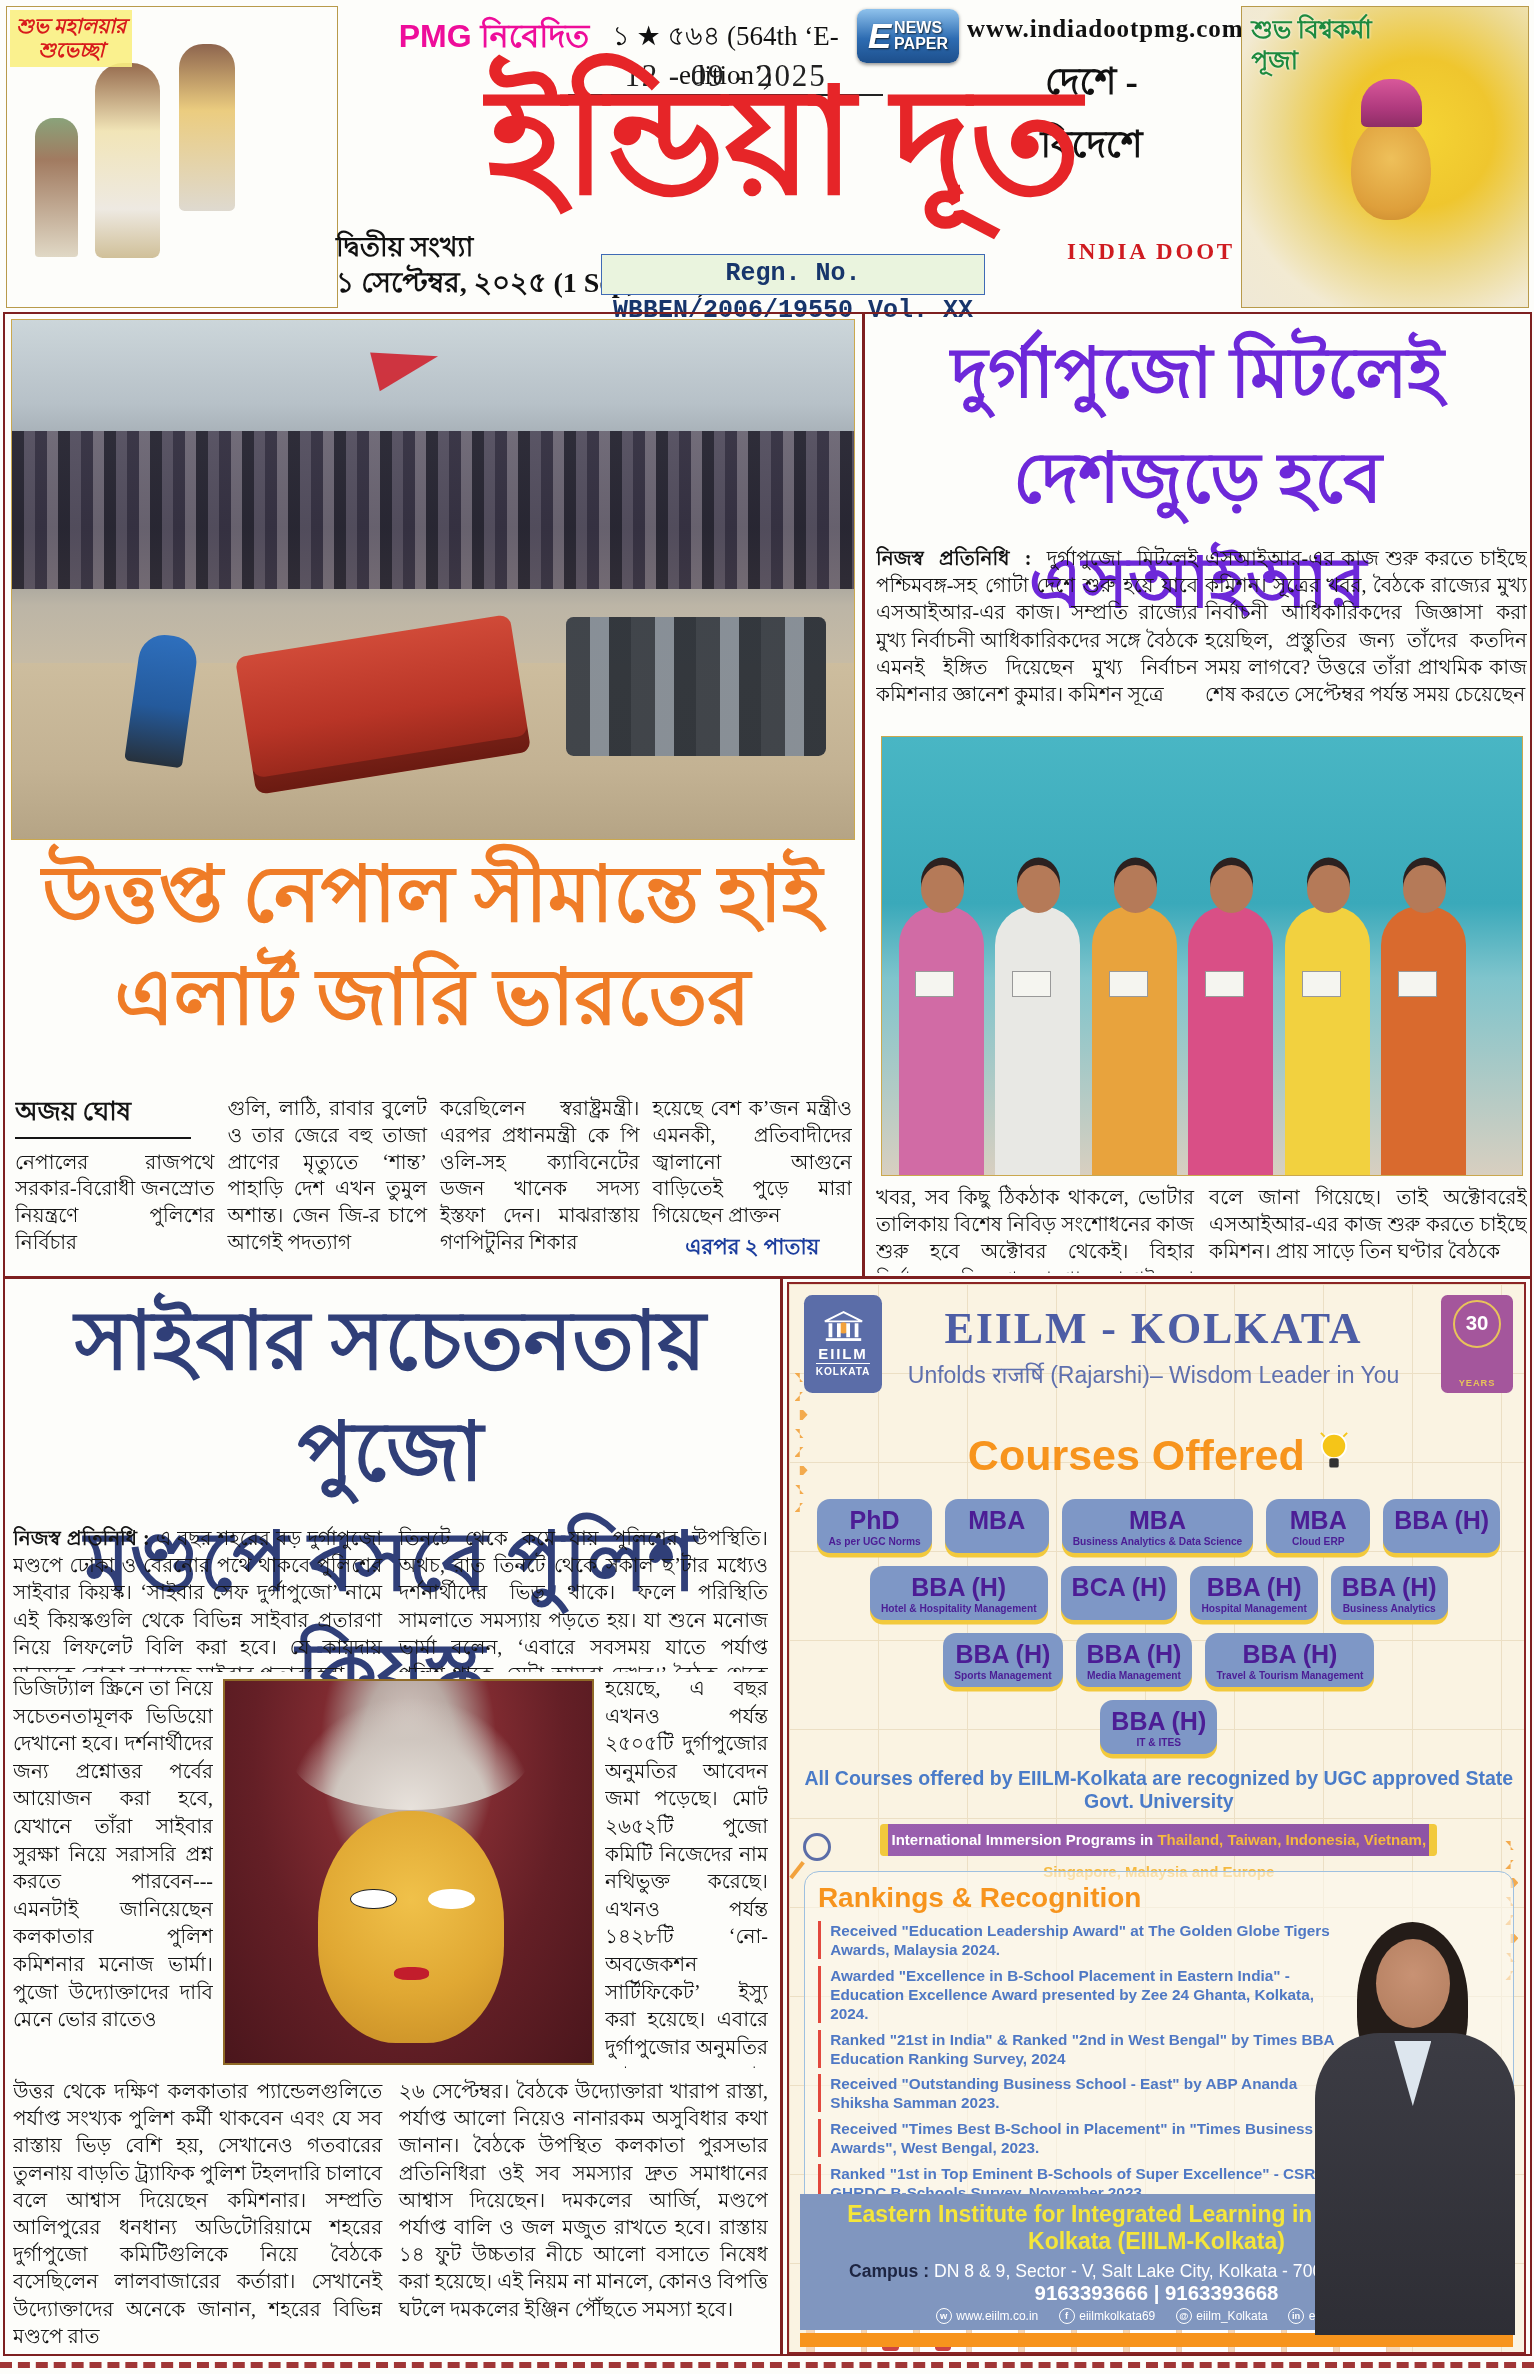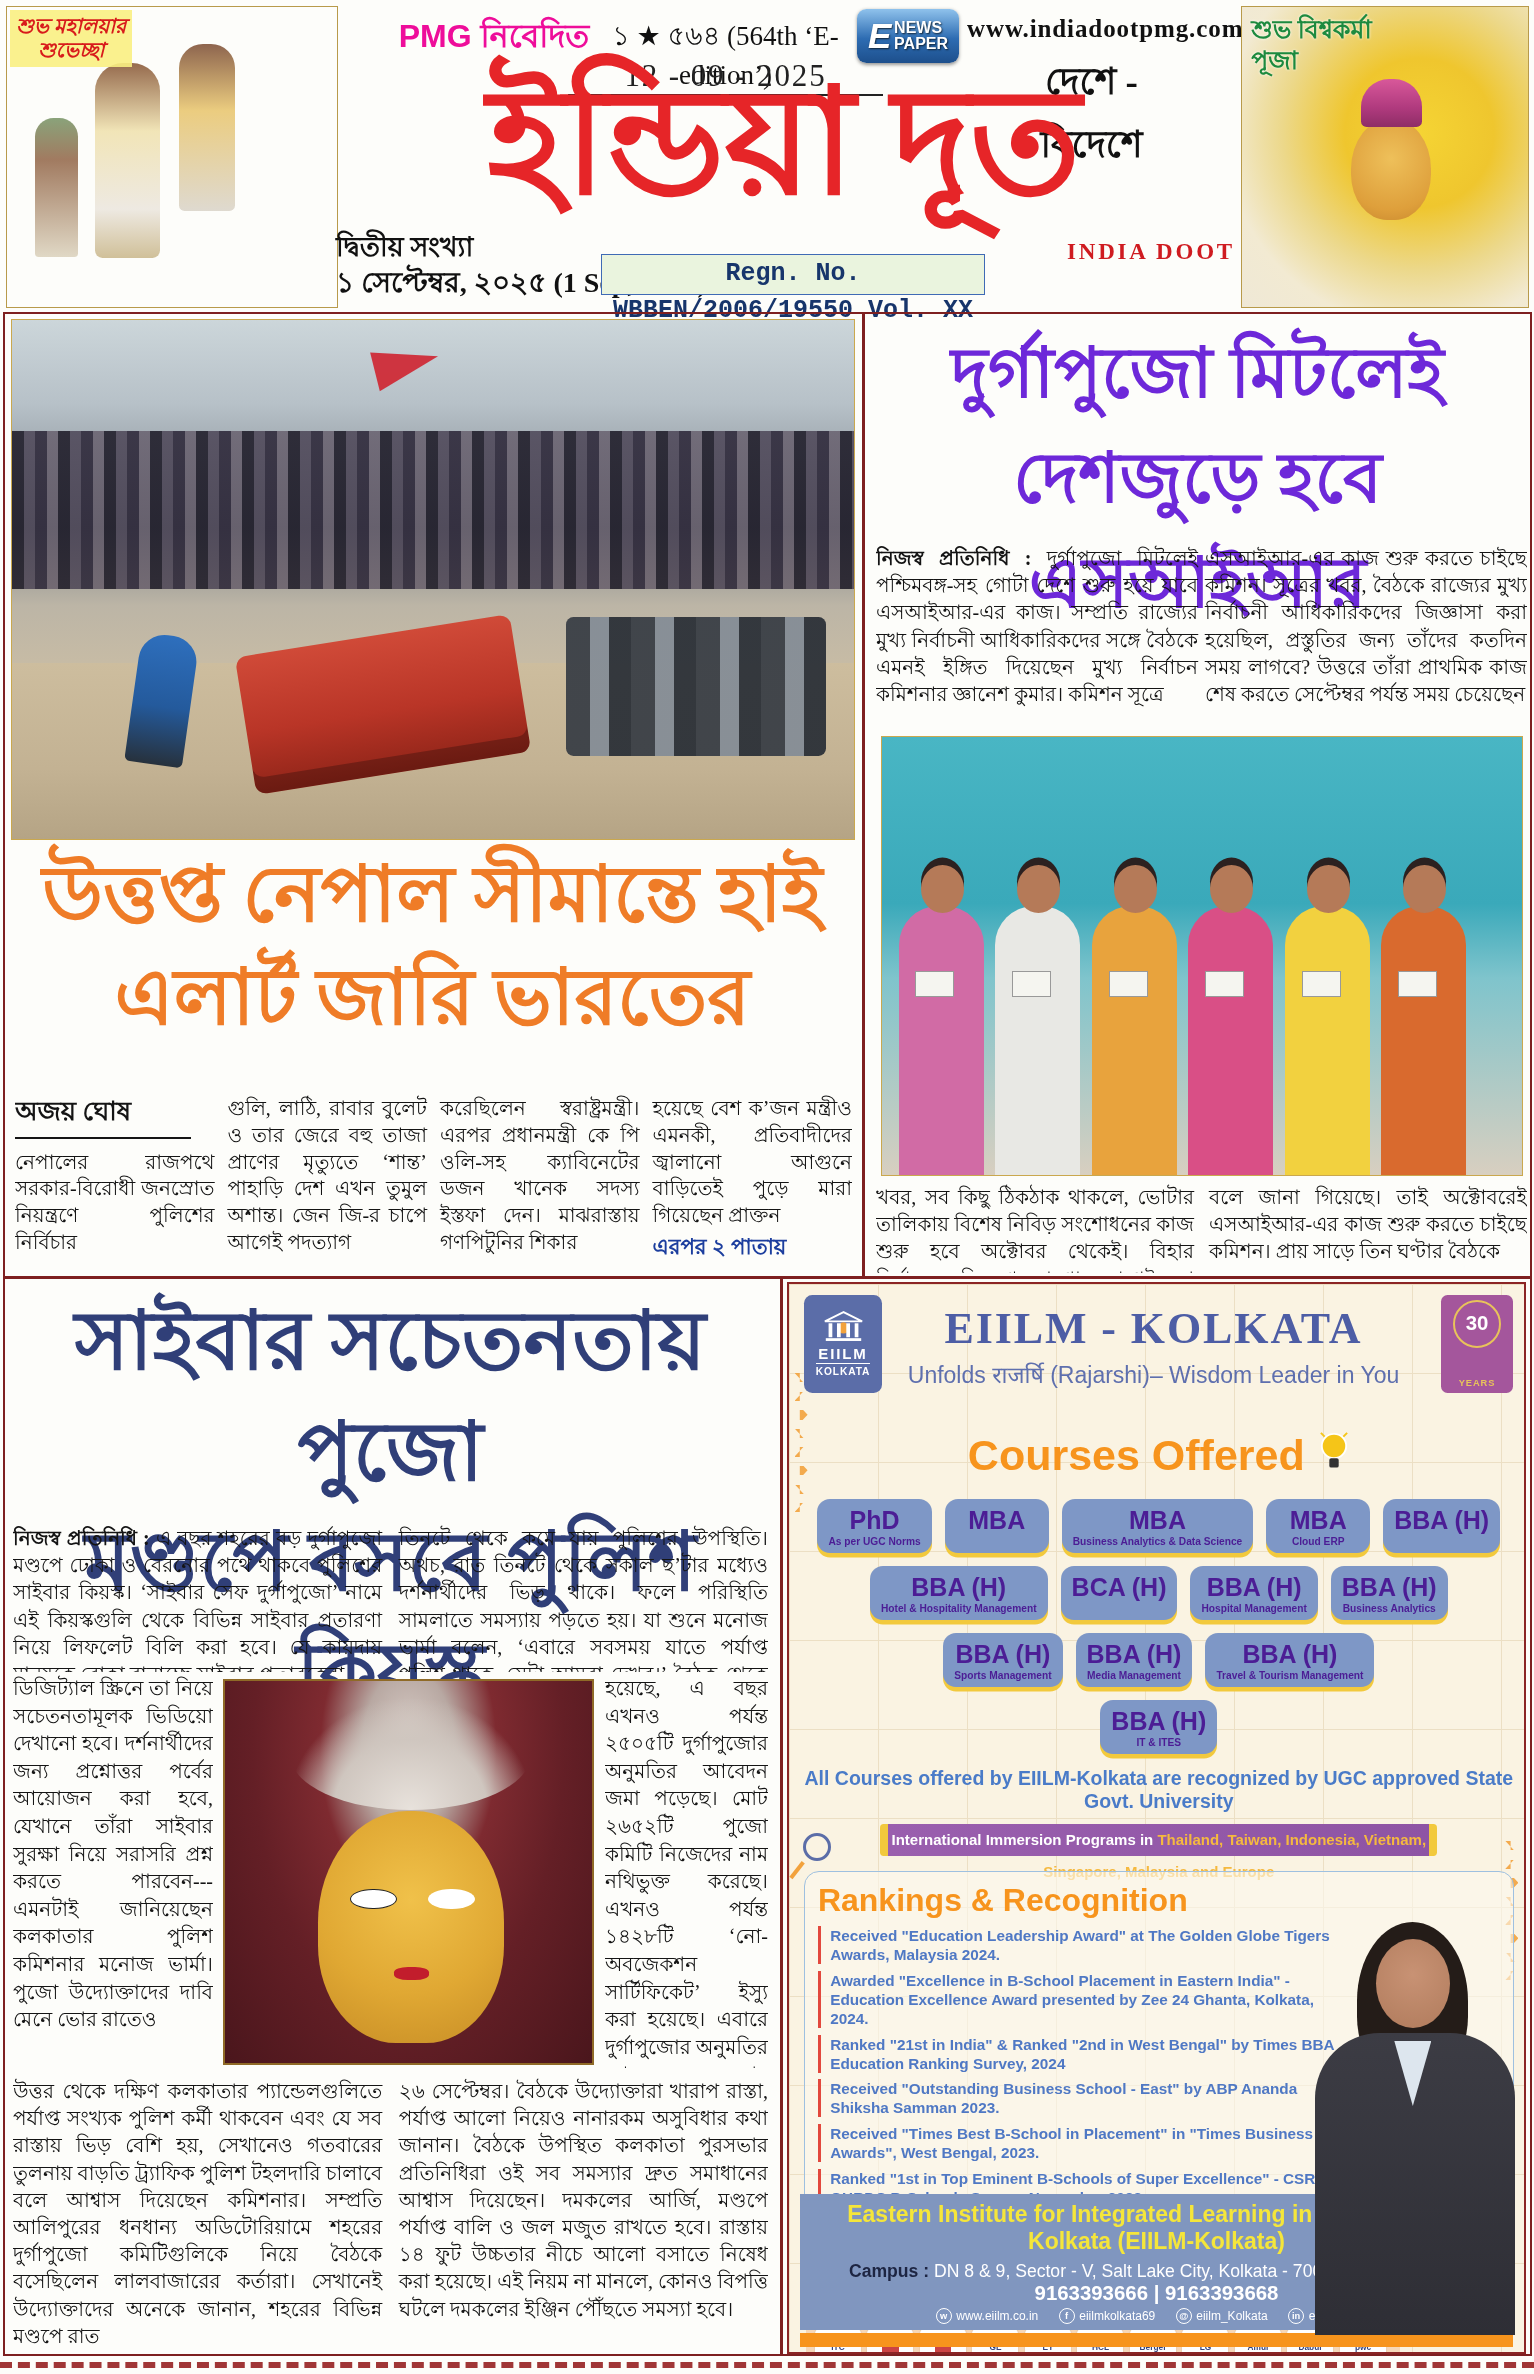--- a/index.html
+++ b/index.html
@@ -50,21 +50,21 @@
   .n-dumpster { position:absolute; left:232px; bottom:65px; width:278px; height:139px; background:linear-gradient(180deg,#d04a38 0%,#b93527 55%,#8f2418 100%); border-radius:11px; transform:rotate(-9deg); box-shadow:inset 0 -16.7px 0 rgba(0,0,0,.25); }
   .n-figure { position:absolute; left:121px; bottom:74px; width:58px; height:130px; background:linear-gradient(180deg,#2e6fbd 0%,#245a9c 55%,#27313c 100%); border-radius:26px 26px 5.6px 5.6px; transform:rotate(8deg); }
   .n-police { position:absolute; right:28px; bottom:83px; width:260px; height:139px;
     background:repeating-linear-gradient(90deg,#3a3f46 0 24px,#858d96 24px 43px,#2c3138 43px 65px); border-radius:7.4px; opacity:.95; }
   .n-flag { position:absolute; left:362px; top:24px; width:0; height:0; border-left:65px solid #cf2330; border-top:20.4px solid transparent; border-bottom:20.4px solid transparent; transform:rotate(-14deg); opacity:.9; }
   .nepal-headline { position:absolute; left:9.3px; top:844px; width:846px; text-align:center; color:#ef7c27; font-weight:bold; font-size:78px; line-height:1.32; }
   .nepal-cols { position:absolute; left:15px; top:1095px; width:837px; height:176px; display:flex; gap:13px; overflow:hidden; }
   .nepal-cols .ncol { flex:1; font-size:20px; line-height:1.34; text-align:justify; color:#141414; }
   .byline { font-weight:bold; font-size:26px; padding-bottom:7.4px; }
   .byline-rule { width:88%; border-bottom:2.8px solid #151515; margin-bottom:9.3px; }
-  .cont-link { display:block; text-align:left; color:#1c3e9e; font-weight:bold; font-size:21.3px; margin-top:3.7px; }
+  .cont-link { display:block; text-align:center; color:#1c3e9e; font-weight:bold; font-size:21.3px; margin-top:3.7px; }
 
   
   .sir-headline { position:absolute; left:868px; top:321px; width:659px; text-align:center; color:#6d28d9; font-weight:bold; font-size:70px; line-height:1.5; }
   .sir-body1 { position:absolute; left:876px; top:545px; width:651px; height:186px; display:flex; gap:7px; overflow:hidden; }
   .sir-body2 { position:absolute; left:876px; top:1184px; width:651px; height:89px; display:flex; gap:15px; overflow:hidden; }
   .sir-col { flex:1; font-size:20px; line-height:1.36; text-align:justify; color:#141414; }
   .voters-photo { position:absolute; left:881px; top:736px; width:642px; height:440px; border:1.9px solid #caa84e; overflow:hidden;
     background:linear-gradient(180deg,#49b6c4 0%,#3aa9ba 38%,#7fc4cc 55%,#d8cfc0 100%); }
   .v-person { position:absolute; bottom:-9.3px; width:85px; height:278px; border-radius:39px 39px 0 0; }
   .v-person::before { content:""; position:absolute; left:22px; top:-41px; width:43px; height:48px; border-radius:50%; background:#b57a58; box-shadow:0 -7.4px 0 0 #2c2120; }
@@ -106,21 +106,21 @@
   .courses-head { text-align:center; color:#f7941d; font-weight:bold; font-size:43px; margin-bottom:13px; position:relative; }
   .bulb { display:inline-block; vertical-align:middle; margin-left:13px; }
   .pill-row { display:flex; justify-content:center; gap:13px; margin-bottom:13px; }
   .pill { background:#7e97c6; color:#4c1d95; border-radius:13px; box-shadow:0 4.6px 0 #f2c93d; padding:7.4px 11px 5.6px; min-width:104px; text-align:center; }
   .pill-title { font-weight:bold; font-size:25px; line-height:1.05; }
   .pill-sub { font-weight:bold; font-size:10.2px; line-height:1.15; margin-top:2.8px; min-height:12px; }
   .recognized { text-align:center; color:#4a7bc8; font-weight:bold; font-size:19.5px; margin:3.7px 0 11px; }
   .imm-banner { margin:0 auto 15px; width:557px; height:32px; background:linear-gradient(90deg,#9a5fae 0%,#8e54a4 100%); border-left:8.3px solid #f2c93d; border-right:8.3px solid #f2c93d; border-radius:3.7px; text-align:center; line-height:32px; font-size:15px; font-weight:bold; color:#fff; }
   .imm-banner .places { color:#f5b93f; }
   .rankings-box { position:relative; border:1.9px solid #9ec0e0; border-radius:15px; padding:9.3px 13px 7.4px; margin:0 5.6px 11px; min-height:210px; background:rgba(252,248,238,.6); }
-  .rank-head { color:#f7941d; font-weight:bold; font-size:32px; margin-bottom:7.4px; }
+  .rank-head { color:#f7941d; font-weight:bold; font-size:28px; margin-bottom:7.4px; }
   .magnifier { position:absolute; left:-1.9px; top:-39px; width:28px; height:28px; border:3.7px solid #5b6da8; border-radius:50%; }
   .magnifier::after { content:""; position:absolute; left:-11px; top:24px; width:3.7px; height:20.4px; background:#f2a23d; transform:rotate(38deg); }
   .rank-item { color:#4f78c4; font-weight:bold; font-size:15.3px; line-height:1.25; border-left:3.7px solid #e2483d; padding-left:9.3px; margin-bottom:6.5px; width:78%; }
   .recruiters-head { color:#f7941d; font-weight:bold; font-size:28px; margin:1.9px 0 7.4px 13px; }
   .recruiters-panel { background:#f6d7b8; border-radius:9.3px; margin-left:7.4px; width:594px; padding:11px 9.3px; }
   .recr-row { display:flex; gap:6.5px; margin-bottom:7.4px; }
   .recr-row:last-child { margin-bottom:0; }
   .r-tile { width:46px; height:39px; background:#fff; border-radius:5.6px; display:flex; align-items:center; justify-content:center; text-align:center; font-weight:bold; font-size:8.3px; color:#34447e; overflow:hidden; padding:1.9px; box-shadow:0 0.9px 1.9px rgba(0,0,0,.15); }
   .r-tile.blank::after { content:""; width:16.7px; height:16.7px; background:#c44; border-radius:3.7px; }
   .woman { position:absolute; right:3.7px; top:638px; width:211px; height:414px; z-index:5; }

